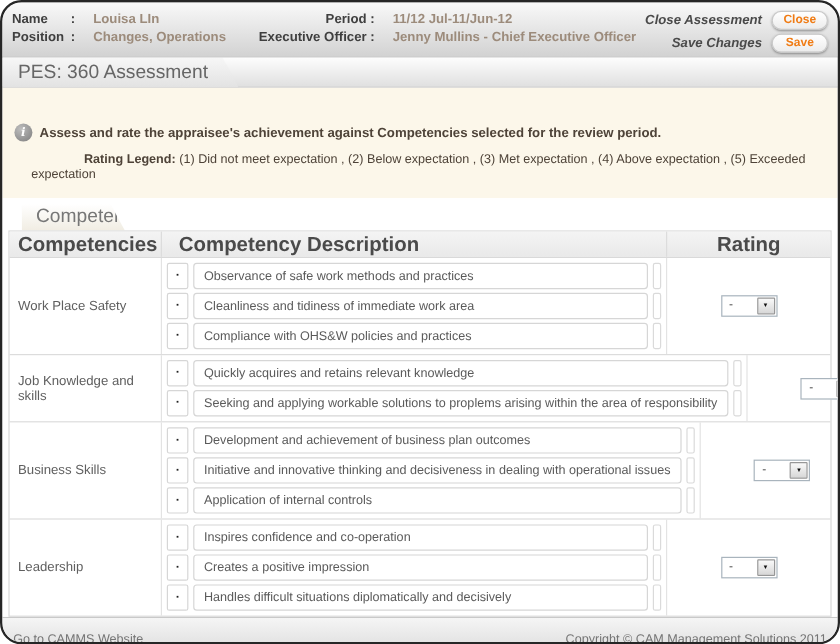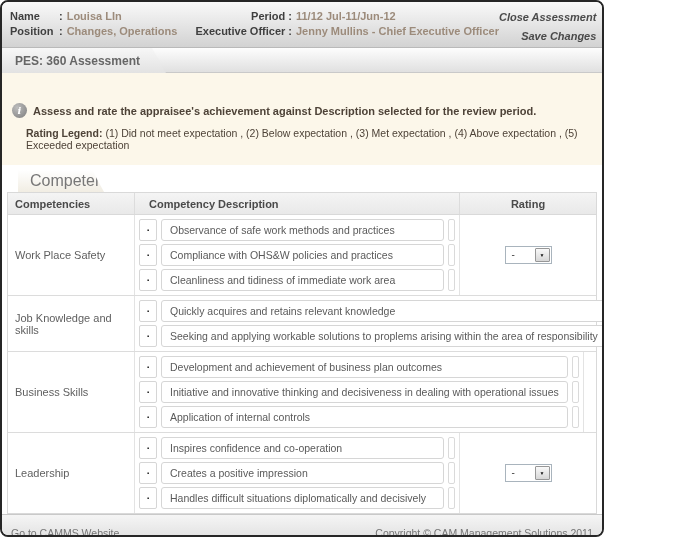--- a/index.html
+++ b/index.html
@@ -1,35 +1,35 @@
 <!DOCTYPE html>
 <html><head>
 <meta charset="utf-8">
 <style>
   * { margin:0; padding:0; box-sizing:border-box; }
   html,body { width:700px; height:537px; background:#fff; font-family:"Liberation Sans", sans-serif; }
   .page {
-    width:604px; height:537px;
-    border:2px solid #262626; border-radius:8px;
+    width:700px; height:537px;
+    border:2px solid #262626; border-radius:18px;
     overflow:hidden; background:#fff;
     display:flex; flex-direction:column;
   }
 
   
   .topbar {
     height:46px; flex:0 0 46px;
     background:linear-gradient(#f9f9f9,#d2d2d2);
     border-bottom:1px solid #b9b9b9;
     display:flex; padding:7px 8px 0 8px;
     font-size:11px;
   }
   .kv { display:flex; line-height:15px; white-space:nowrap; }
   .k  { font-weight:bold; color:#3f3f3f; }
   .sep{ font-weight:bold; color:#3f3f3f; margin:0 4px 0 3px; }
-  .v  { font-weight:bold; color:#9c8b7b; }
+  .v  { font-weight:bold; color:#9c8b7b;margin-left:11px; }
   .who { width:230px; }
   .who .k { width:46px; }
   .periodblock { flex:1; }
   .periodblock .k { width:108px; text-align:right; }
   .actions { width:196px; display:flex; flex-direction:column; gap:3px; align-items:flex-end; }
   .action-row { display:flex; align-items:center; gap:8px; }
   .action-label { font-weight:bold; color:#4a4a4a; font-size:11px; white-space:nowrap;font-style:italic; }
   .pill {
     width:47px; height:16px; border-radius:9px;
     background:linear-gradient(#ffffff,#ececec);
@@ -44,55 +44,55 @@
   
   .tabstrip {
     height:25px; flex:0 0 25px; position:relative;
     background:linear-gradient(#fdfdfd,#e0e0e0);
     border-bottom:1px solid #c9c9c9;
   }
   .ptab {
     position:absolute; left:0; top:0; height:25px;
     padding:0 26px 0 13px;
     display:flex; align-items:center;
-    font-size:12px; font-weight:bold; color:#666;
+    font-size:16px; font-weight:normal; color:#666;
     background:linear-gradient(#f7f7f7,#e2e2e2);
     clip-path:polygon(0 0, calc(100% - 14px) 0, 100% 100%, 0 100%);
     filter:drop-shadow(1px 0 0 #bdbdbd);
   }
 
   
   .infoband { height:92px; flex:0 0 92px; background:#fcf7ea; padding:30px 10px 0 10px; }
   .line1 { display:flex; align-items:center; gap:6px; font-size:11px; font-weight:bold; color:#4e4338; }
   .icon-info {
     width:15px; height:15px; flex:0 0 15px; border-radius:50%;
     background:radial-gradient(circle at 35% 30%, #bdbdbd, #7c7c7c);
     color:#fff; font-style:italic; font-family:"DejaVu Serif", serif;
     font-size:10px; font-weight:bold;
     display:flex; align-items:center; justify-content:center;
   }
   .line2 { margin:9px 0 0 14px; font-size:10.5px; color:#4e4338; }
-  .line2 b { margin-right:3px; }
+  .line2 b { margin-right:3px;margin-left:44px; }
 
   
   .main { flex:1; background:#fff; padding:5px 5px 0 5px; position:relative; }
   .comp-tab {
     margin-left:11px; height:22px; width:86px;
     display:flex; align-items:center; padding:0 10px 0 12px;
     background:linear-gradient(#ffffff,#f1ede3);
     clip-path:polygon(0 0, calc(100% - 12px) 0, 100% 100%, 0 100%);
     filter:drop-shadow(1px 0 0 #cfcabd);
     font-size:16px; color:#777; position:relative; z-index:1;
   }
   .ctable { border:1px solid #d9d9d9; background:#fff; }
   .thead {
     height:22px; display:flex; align-items:center;
     background:linear-gradient(#f4f4f4,#e9e9e9);
     border-bottom:1px solid #d9d9d9;
-    font-size:11px; font-weight:bold; color:#4a4a4a;
+    font-size:17px; font-weight:bold; color:#4a4a4a;
   }
   .c1 { width:127px; flex:0 0 127px; padding-left:7px; }
   .c2 { flex:1; padding-left:14px; }
   .c3 { width:136px; flex:0 0 136px; text-align:center; }
   .thead .c1, .thead .c2 { align-self:stretch; display:flex; align-items:center; border-right:1px solid #dcdcdc; }
   .group { display:flex; }
   .group + .group { border-top:1px solid #dcdcdc; }
   .gname {
     width:127px; flex:0 0 127px; padding-left:7px;
     display:flex; align-items:center;
@@ -180,21 +180,21 @@
     </div>
   </div>
 
   <div class="tabstrip">
     <div class="ptab">PES: 360 Assessment</div>
   </div>
 
   <div class="infoband">
     <div class="line1">
       <span class="icon-info">i</span>
-      <span>Assess and rate the appraisee's achievement against Description selected for the review period.</span>
+      <span>Assess and rate the appraisee's achievement against Competencies selected for the review period.</span>
     </div>
     <div class="line2">
       <b>Rating Legend:</b><span>(1) Did not meet expectation , (2) Below expectation , (3) Met expectation , (4) Above expectation , (5) Exceeded expectation</span>
     </div>
   </div>
 
   <div class="main">
     <div class="comp-tab">Competency</div>
     <div class="ctable">
       <div class="thead">
@@ -206,26 +206,26 @@
       <div class="group">
         <div class="gname">Work Place Safety</div>
         <div class="gdesc">
           <div class="drow">
             <div class="bulletbox">▪</div>
             <div class="dtext">Observance of safe work methods and practices</div>
             <div class="endcap"></div>
           </div>
           <div class="drow">
             <div class="bulletbox">▪</div>
+            <div class="dtext">Cleanliness and tidiness of immediate work area</div>
+            <div class="endcap"></div>
+          </div>
+          <div class="drow">
+            <div class="bulletbox">▪</div>
             <div class="dtext">Compliance with OHS&amp;W policies and practices</div>
-            <div class="endcap"></div>
-          </div>
-          <div class="drow">
-            <div class="bulletbox">▪</div>
-            <div class="dtext">Cleanliness and tidiness of immediate work area</div>
             <div class="endcap"></div>
           </div>
         </div>
         <div class="grating">
           <div class="select">
             <span class="sel-val">-</span>
             <span class="sel-btn">▼</span>
           </div>
         </div>
       </div>

